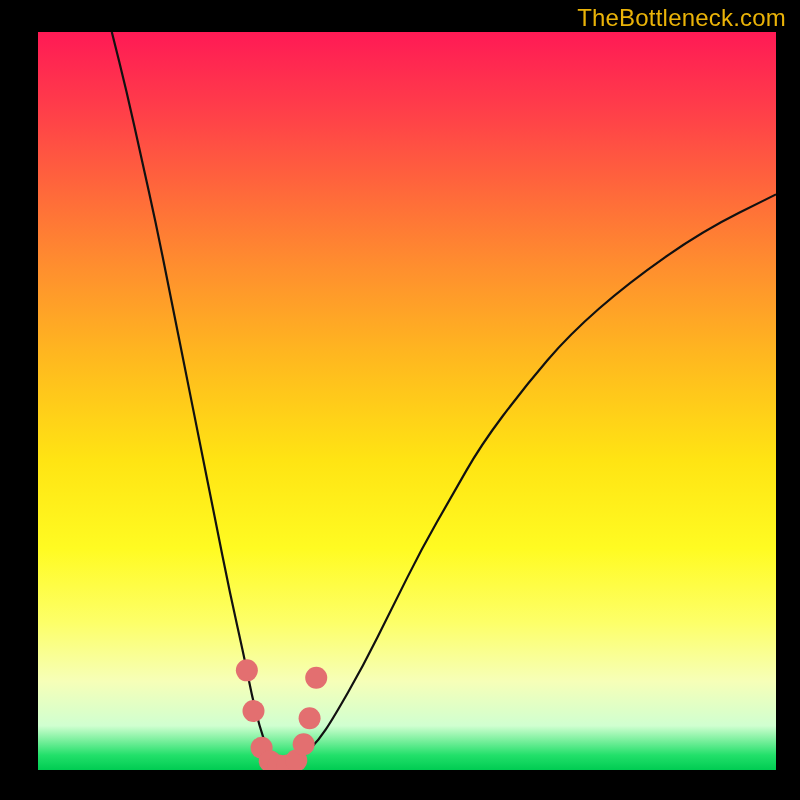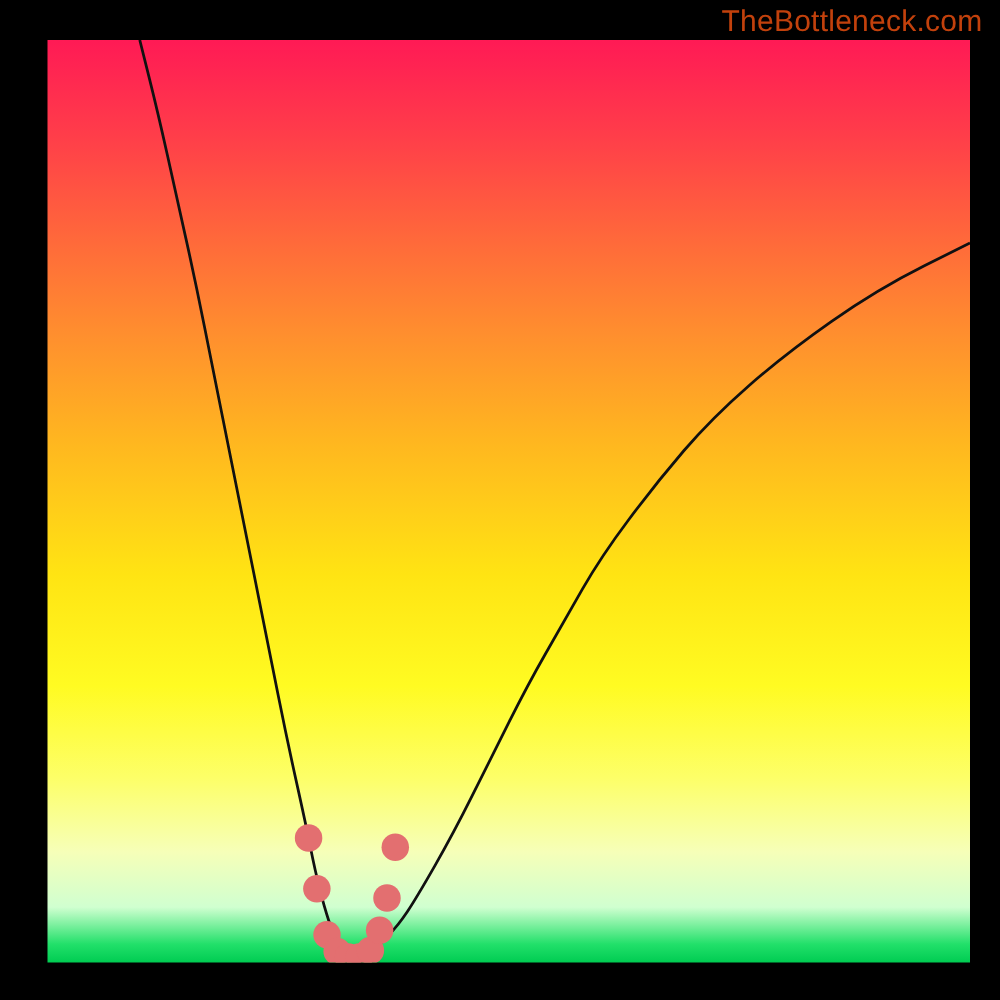--- a/index.html
+++ b/index.html
@@ -32,21 +32,21 @@
       #fdff68 80%,
       #f6ffb8 88%,
       #d0ffd0 94%,
       #22e06a 98%,
       #00cc52 100%);
   }
   .watermark {
     position: absolute;
     top: 4px;
     right: 14px;
-    color: #c2410c;
+    color: #eab308;
     font-size: 24px;
     font-weight: 500;
     letter-spacing: 0.2px;
   }
   svg.curve {
     position: absolute;
     left: 0;
     top: 0;
   }
 </style>

